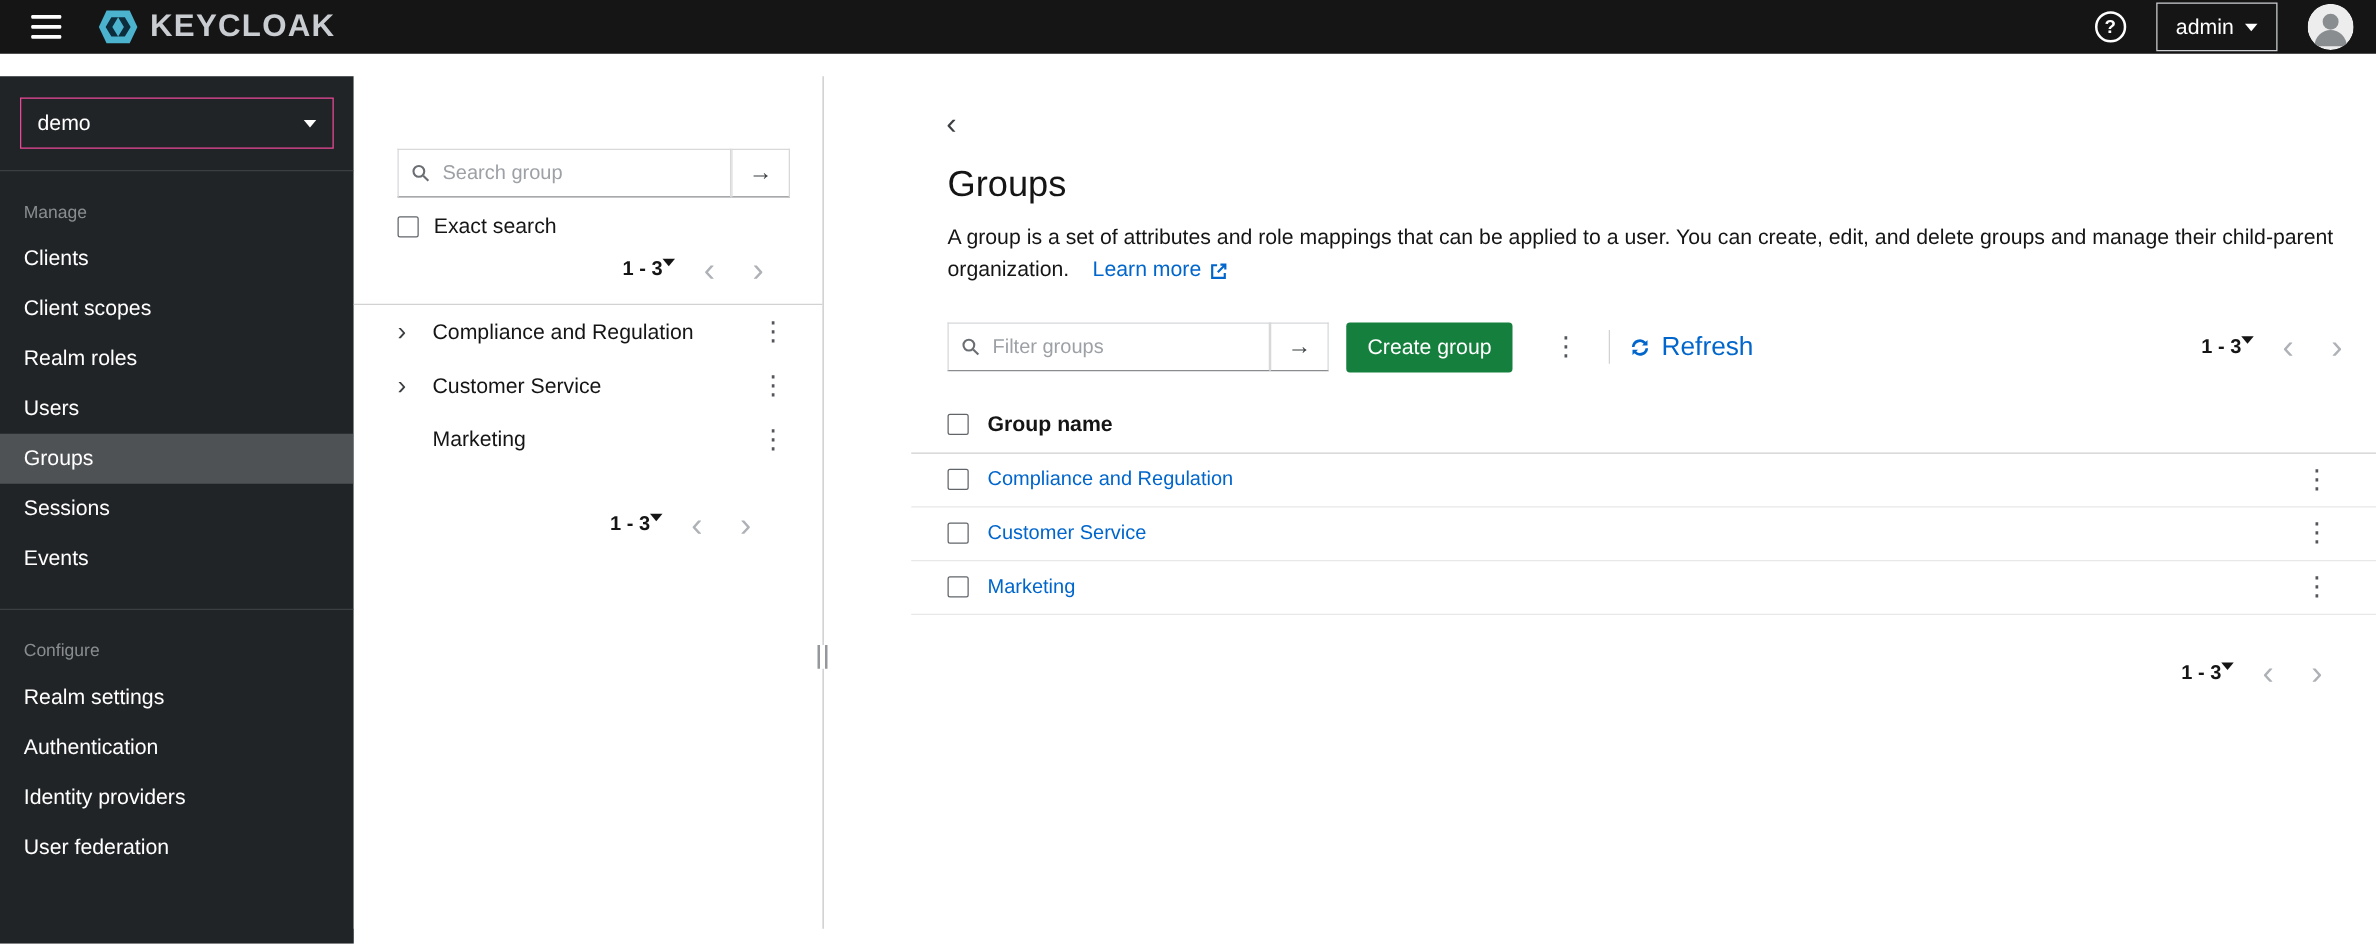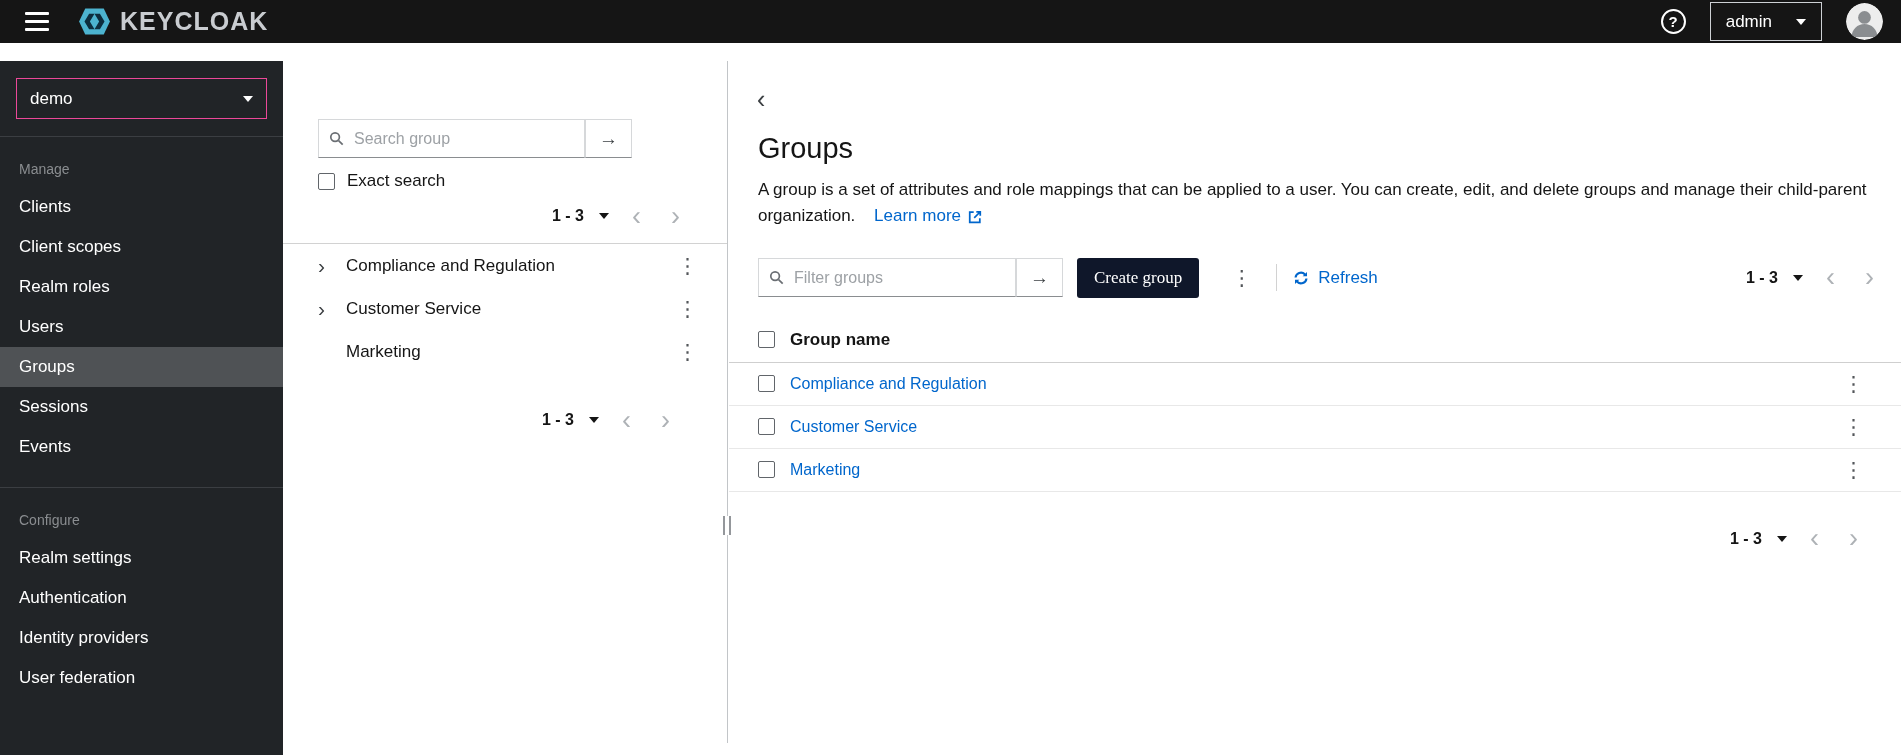--- a/index.html
+++ b/index.html
@@ -14,55 +14,55 @@
     background:#151515; display:flex; align-items:center; padding:0 18px; z-index:5; }
   .hamburger { display:flex; flex-direction:column; gap:5px; width:24px;
     margin:0 27px 0 7px; cursor:pointer; }
   .hamburger span { height:3px; background:#fff; border-radius:1px; }
   .brand { display:flex; align-items:center; gap:7px; }
   .brand-text { font-size:25px; font-weight:bold; color:#c9ccd0; letter-spacing:1px; }
   .topbar-right { margin-left:auto; display:flex; align-items:center; gap:24px; }
   .help-icon { width:25px; height:25px; border:2px solid #fff; border-radius:50%;
     display:flex; align-items:center; justify-content:center; color:#fff;
     font-size:15px; font-weight:bold; cursor:pointer; }
-  .user-menu { display:flex; align-items:center; gap:24px; border:1px solid #cdd0d4;
+  .user-menu { display:flex; align-items:center; gap:9px; border:1px solid #cdd0d4;
     color:#fff; height:39px; padding:0 15px; font-size:17px; cursor:pointer; }
   .avatar { width:37px; height:37px; border-radius:50%; overflow:hidden; cursor:pointer; flex:none; }
   .caret { width:0; height:0; border-left:5px solid transparent;
     border-right:5px solid transparent; border-top:6px solid #151515; }
   .caret.white { border-top-color:#fff; }
   
   .sidebar { position:absolute; top:61px; bottom:0; left:0; width:283px; background:#212427; }
   .realm-select { margin:17px 16px 0; height:41px; border:1px solid #ec4899;
     display:flex; align-items:center; justify-content:space-between; padding:0 13px;
     color:#fff; font-size:17px; cursor:pointer; }
   .sidebar-divider { border:0; border-top:1px solid #3b3e42; margin-top:17px; }
   .sidebar-divider.configure { margin-top:20px; }
   .nav-section-label { padding:24px 19px 10px; font-size:14px; color:#8a8d90; }
   .nav-item { height:40px; display:flex; align-items:center; padding:0 19px;
     color:#fff; font-size:17px; cursor:pointer; }
   .nav-item.active { background:#4f5255; }
   
-  .groups-panel { position:absolute; top:61px; bottom:12px; left:283px; width:445px;
+  .groups-panel { position:absolute; top:61px; bottom:12px; left:283px; width:376px;
     background:#fff; border-right:1px solid #c2c5c8; }
   .search-row { display:flex; margin:58px 0 0 35px; width:314px; }
   .input-wrap { position:relative; flex:1; }
   .input-wrap svg { position:absolute; left:11px; top:12px; }
   .input-wrap input { width:100%; height:39px; border:1px solid #d6d8da;
     border-bottom-color:#8a8d90; padding:0 8px 0 35px; font-size:16px;
     font-family:inherit; color:#151515; outline:none; }
   input::placeholder { color:#9da1a5; opacity:1; }
   .arrow-btn { width:47px; height:39px; background:#fff; border:1px solid #d6d8da;
     border-bottom-color:#8a8d90; font-size:19px; color:#3c4043; cursor:pointer;
     font-family:inherit; }
   .exact-row { display:flex; align-items:center; gap:12px; margin:13px 0 0 35px; font-size:17px; }
   .checkbox { width:17px; height:17px; border:1px solid #61656a; border-radius:2px;
     background:#fff; display:inline-block; cursor:pointer; flex:none; }
   .pagination { display:flex; align-items:center; }
-  .pg-toggle { display:flex; align-items:center; gap:15px; cursor:pointer; padding:6px 8px; }
+  .pg-toggle { display:flex; cursor:pointer; padding:6px 8px; }
   .pg-range { font-size:16px; font-weight:bold; }
   .pg-nav { font-size:27px; color:#aeb2b6; padding:0 15px; cursor:pointer; line-height:1; }
   .panel-pagination-top { justify-content:flex-end; margin:10px 32px 12px 0; }
   .panel-divider { border:0; border-top:1px solid #d2d2d2; margin-top:12px; }
   .tree-row { height:43px; display:flex; align-items:center; padding:0 22px 0 35px; }
   .tree-chev { width:28px; font-size:21px; color:#3c4043; cursor:pointer; line-height:1; }
   .tree-label { font-size:17px; cursor:pointer; }
   .kebab { margin-left:auto; font-size:21px; color:#53565a; cursor:pointer;
     padding:0 7px; line-height:1; }
   .panel-pagination-bottom { justify-content:flex-end; margin:32px 42px 0 0; }
@@ -73,27 +73,27 @@
   .main { position:absolute; top:61px; bottom:0; left:729px; right:0; background:#fff; }
   .drawer-toggle { margin:26px 0 0 28px; font-size:25px; color:#3c4043;
     cursor:pointer; line-height:1; width:20px; }
   .page-header { padding:0 24px 0 29px; }
   .page-title { margin-top:20px; font-size:29px; font-weight:500; color:#151515; }
   .description { margin-top:12px; font-size:17px; line-height:1.55; color:#151515; }
   .learn-more { color:#0066cc; text-decoration:none; margin-left:14px; cursor:pointer;
     display:inline-flex; align-items:center; gap:7px; white-space:nowrap; }
   .toolbar { display:flex; align-items:center; margin-top:28px; padding:0 12px 0 29px; }
   .toolbar .search-row2 { display:flex; width:305px; }
-  .primary { margin-left:14px; height:40px; padding:0 17px; background:#0f172a;
-    color:#fff; border:none; font-size:17px; font-family:Liberation Serif, serif; border-radius:3px;
+  .primary { margin-left:14px; height:40px; padding:0 17px; background:#15803d;
+    color:#fff; border:none; font-size:17px; font-family:Liberation Sans, sans-serif; border-radius:3px;
     cursor:pointer; }
   .toolbar-kebab { margin-left:24px; font-size:21px; color:#53565a; cursor:pointer;
     padding:0 8px; line-height:1; }
   .vdiv { width:1px; height:27px; background:#d2d2d2; margin:0 16px; }
-  .refresh { display:flex; align-items:center; gap:9px; color:#0066cc; font-size:17px;
+  .refresh { display:flex; align-items:center; gap:9px; color:#0066cc; font-size:21px;
     cursor:pointer; text-decoration:none; }
   .toolbar .pagination { margin-left:auto; }
   .table { margin-top:20px; }
   .table-header { display:flex; align-items:center; height:45px;
     padding:0 30px 0 29px; border-bottom:1px solid #cfcfcf; }
   .th { font-weight:bold; font-size:17px; margin-left:15px; }
   .table-row { display:flex; align-items:center; height:43px;
     padding:0 30px 0 29px; border-bottom:1px solid #e8e8e8; }
   .row-link { color:#0066cc; font-size:16px; margin-left:15px; cursor:pointer;
     text-decoration:none; }

